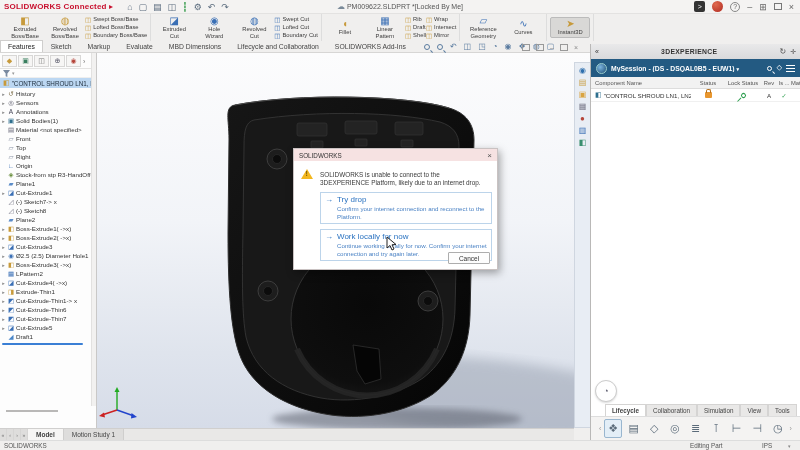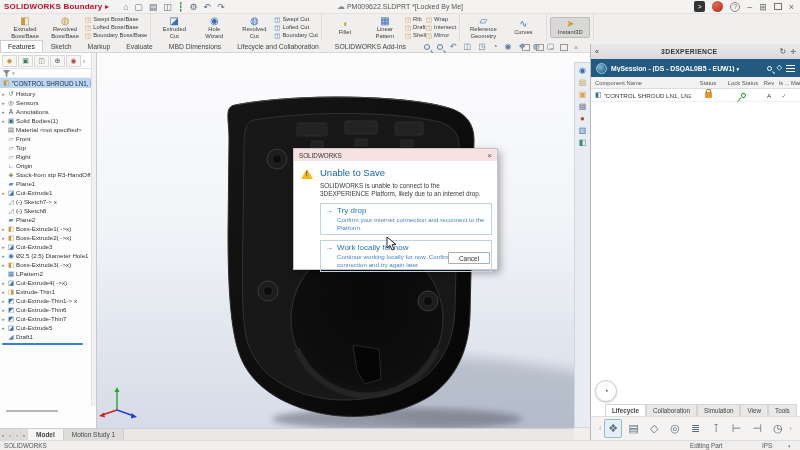--- a/index.html
+++ b/index.html
@@ -125,21 +125,21 @@
 
   
   #cursor { left:386px; top:236px; z-index:99; }
 </style>
 </head>
 <body>
 
 <div id="app">
 
   <div class="abs" id="titlebar">
-    <div id="logo"><span>SOLIDWORKS Boundary</span> <span class="lite">▸</span></div>
+    <div id="logo"><span>SOLIDWORKS Connected</span> <span class="lite">▸</span></div>
     <div class="qat" id="qat">
         <span>⌂</span>
         <span>▢</span>
         <span>▤</span>
         <span>◫</span>
         <span style="color: rgb(58, 158, 79);">┇</span>
         <span>⚙</span>
         <span>↶</span>
         <span>↷</span>
       </div>
@@ -588,21 +588,20 @@
     <span id="status-caret">▾</span>
   </div>
 
   <div class="abs" id="dialog">
     <div id="dlg-title">
       <span>SOLIDWORKS</span>
       <span id="dlg-close">×</span>
     </div>
     <div id="dlg-body">
       <span class="warn"></span>
-      <div id="dlg-head">Unable to Save</div>
       <div id="dlg-text">SOLIDWORKS is unable to connect to the 3DEXPERIENCE Platform, likely due to an internet drop.</div>
       <div class="opt">
         <div class="opt-title">
             <span>→</span>
             <span>Try drop</span>
           </div>
         <div class="opt-desc">Confirm your internet connection and reconnect to the Platform.</div>
       </div>
       <div class="opt">
         <div class="opt-title">

